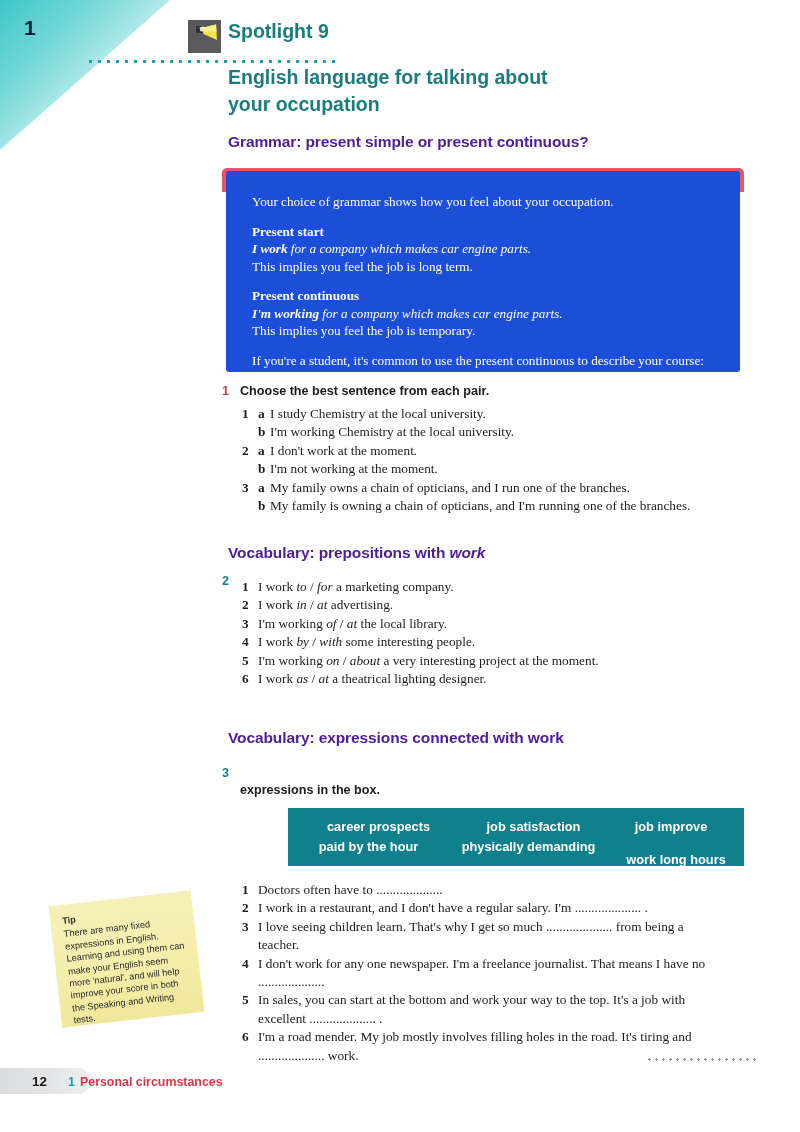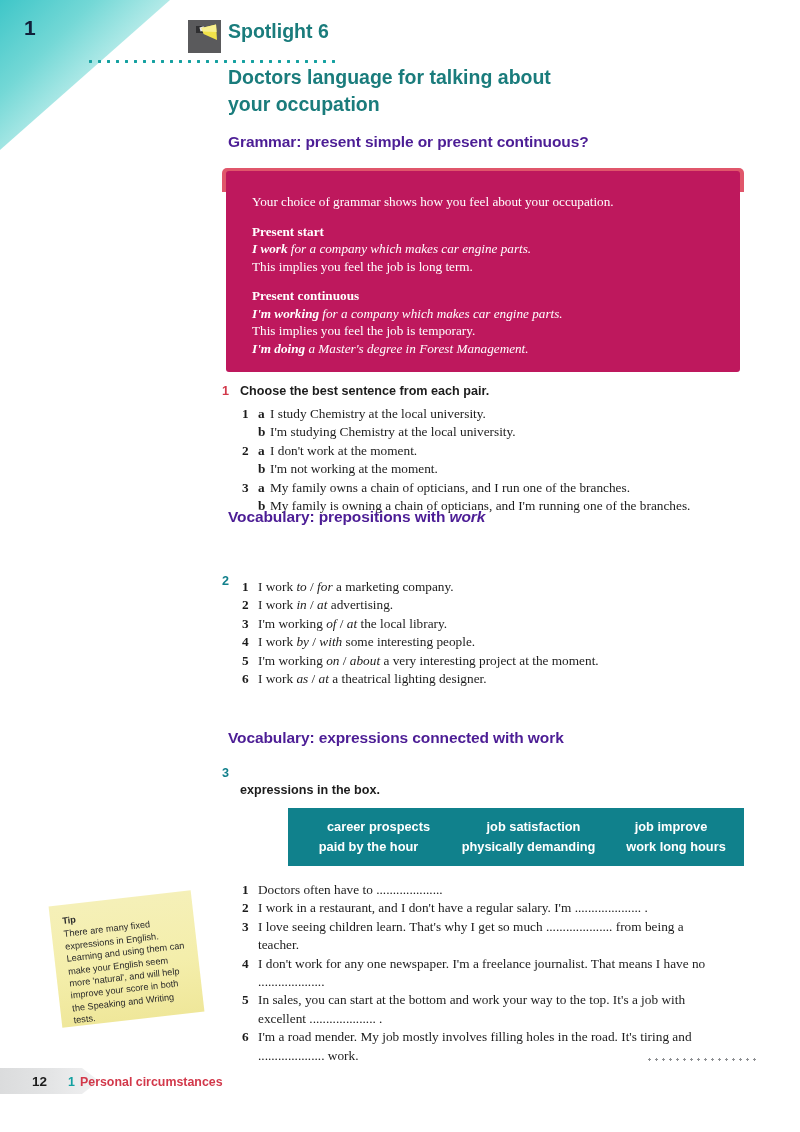--- a/index.html
+++ b/index.html
@@ -122,21 +122,21 @@
     left: 0; top: 0;
     width: 522px; height: 24px;
     background: #e0566b;
     border-radius: 5px 5px 0 0;
   }
   .blue-box {
     position: absolute;
     left: 4px; top: 3px;
     width: 514px;
     height: 201px;
-    background: #be185d;
+    background: #1d4ed8;
     border-radius: 3px;
     box-sizing: border-box;
     padding: 22px 26px 18px 26px;
     color: #ffffff;
     font-family: "Liberation Serif", serif;
     font-size: 13.2px;
     line-height: 17.5px;
   }
   .blue-box p { margin: 0; }
   .bb-intro { margin-bottom: 12px !important; }
@@ -212,21 +212,21 @@
     display: flex;
     justify-content: center;
     line-height: 20px;
   }
   .wb-row span { display: block; text-align: center; }
   .wb-r1 .w1 { width: 160px; }
   .wb-r1 .w2 { width: 150px; }
   .wb-r1 .w3 { width: 125px; }
   .wb-r2 .w1 { width: 160px; }
   .wb-r2 .w2 { width: 160px; }
-  .wb-r2 .w3 { width: 135px; }
+  .wb-r2 .w3 { width: 135px; margin-top: 13px; }
 
   
   .tip-note {
     position: absolute;
     left: 55px;
     top: 898px;
     width: 143px;
     height: 122px;
     background: linear-gradient(180deg, #f5f0b8 0%, #f4eeab 55%, #efe79a 100%);
     transform: rotate(-6.5deg);
@@ -287,57 +287,58 @@
 <div class="spot-header">
   <span class="spot-icon">
     <svg width="33" height="33" viewBox="0 0 33 33">
       <rect x="0" y="0" width="33" height="33" fill="#5a5a5c"></rect>
       <path d="M8 6 L15 6 L15 13 L8 13 Z" fill="#2f2f31"></path>
       <path d="M11.5 7.5 L15.5 6.2 L16.5 10.5 L12.5 11.5 Z" fill="#e9e9ea"></path>
       <path d="M13.5 8 L28 4.5 L29 20 L15.5 14 Z" fill="#f2e34a"></path>
       <path d="M13.5 8 L28 4.5 L28.6 12 L14.5 11.5 Z" fill="#f8f08e"></path>
     </svg>
   </span>
-  <div class="spot-title">Spotlight 6</div>
+  <div class="spot-title">Spotlight 9</div>
   <div class="spot-sub">
-    <span>Doctors language for talking about</span><br>
+    <span>English language for talking about</span><br>
     <span>your occupation</span>
   </div>
 </div>
 
 <div class="sec-head" style="position:absolute; left:228px; top:133px;">Grammar: present simple or present continuous?</div>
 
 <div class="blue-box-wrap">
   <div class="blue-box-red"></div>
   <div class="blue-box">
     <p class="bb-intro">Your choice of grammar shows how you feel about your occupation.</p>
     <p class="bb-label">Present start</p>
     <p class="bb-example"><b>I work</b><span> for a company which makes car engine parts.</span></p>
     <p>This implies you feel the job is long term.</p>
     <p class="bb-label bb-gap">Present continuous</p>
     <p class="bb-example"><b>I'm working</b><span> for a company which makes car engine parts.</span></p>
     <p>This implies you feel the job is temporary.</p>
+    <p class="bb-gap">If you're a student, it's common to use the present continuous to describe your course:</p>
     <p class="bb-note-line2"><b>I'm doing</b><span> a Master's degree in Forest Management.</span></p>
   </div>
 </div>
 
 <div class="ex-block" style="left:222px; top:383px;">
   <div class="ex-head">
     <span class="ex-num red">1</span>
     <span>Choose the best sentence from each pair.</span>
   </div>
   <ul class="ex-list">
     <li>
       <span class="n">1</span>
       <span class="a">a</span>
       <span>I study Chemistry at the local university.</span>
     </li>
     <li>
       <span class="a">b</span>
-      <span>I'm studying Chemistry at the local university.</span>
+      <span>I'm working Chemistry at the local university.</span>
     </li>
     <li>
       <span class="n">2</span>
       <span class="a">a</span>
       <span>I don't work at the moment.</span>
     </li>
     <li>
       <span class="a">b</span>
       <span>I'm not working at the moment.</span>
     </li>
@@ -346,21 +347,21 @@
       <span class="a">a</span>
       <span>My family owns a chain of opticians, and I run one of the branches.</span>
     </li>
     <li>
       <span class="a">b</span>
       <span>My family is owning a chain of opticians, and I'm running one of the branches.</span>
     </li>
   </ul>
 </div>
 
-<div class="sec-head" style="position:absolute; left:228px; top:508px;">
+<div class="sec-head" style="position:absolute; left:228px; top:544px;">
   <span>Vocabulary: prepositions with </span><span class="ital">work</span>
 </div>
 
 <div class="ex-block" style="left:222px; top:573px;">
   <div class="ex-head">
     <span class="ex-num teal">2</span>
   </div>
   <ul class="ex-list simple">
     <li>
       <span class="n">1</span>

